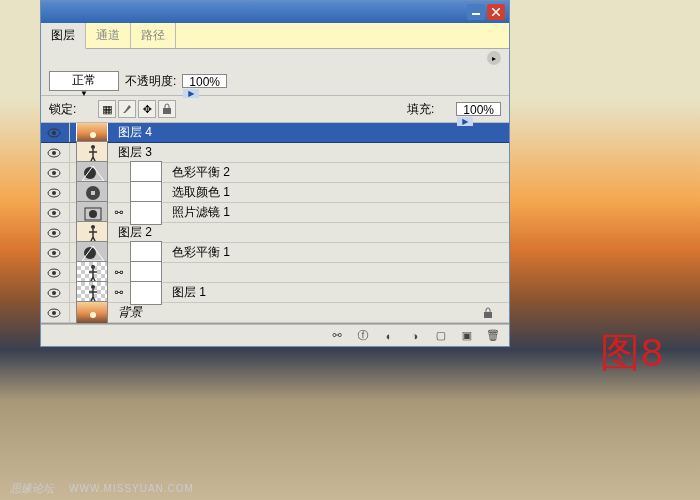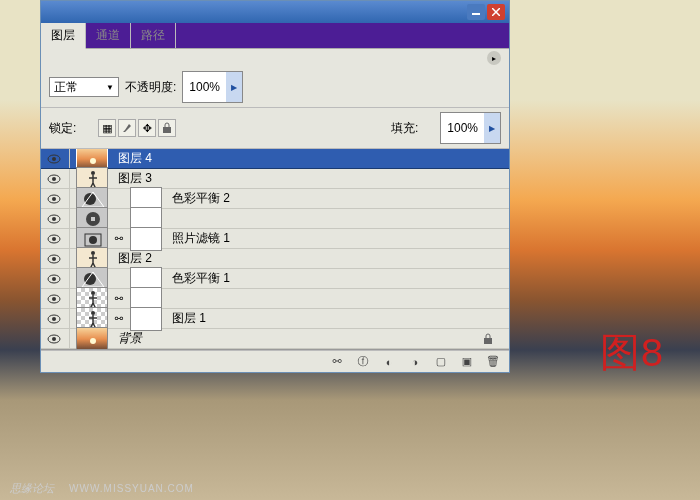--- a/index.html
+++ b/index.html
@@ -3,31 +3,31 @@
 <meta charset="utf-8">
 <style>
   * { box-sizing: border-box; margin: 0; padding: 0; }
   body { font-family: "Microsoft YaHei", sans-serif; font-size: 12px; background: #e3deb8; width: 700px; height: 500px; overflow: hidden; position: relative; }
   .bg-image { position: absolute; top: 0; left: 0; width: 700px; height: 500px; background: linear-gradient(to bottom, #e8e3c5 0%, #e8e3c5 20%, #f4a850 40%, #d97530 50%, #8a5530 60%, #3a4050 70%, #a89878 80%, #c8b898 100%); z-index: 0; }
   .panel { position: absolute; top: 0; left: 40; width: 470px; background: #e6e6de; z-index: 10; border: 1px solid #6b8fb5; }
   .titlebar { background: linear-gradient(to bottom, #5a8ad0, #3066b0); height: 22px; display: flex; justify-content: flex-end; align-items: center; padding: 0 4px; gap: 2px; }
   .tb-btn { width: 18px; height: 16px; display: flex; align-items: center; justify-content: center; border-radius: 2px; cursor: pointer; }
   .tb-min { background: #4a7abf; color: #fff; }
   .tb-close { background: #d04030; color: #fff; }
-  .tabs { display: flex; background: #4c1d95; border-bottom: 1px solid #aaa; }
+  .tabs { display: flex; background: #fef9c3; border-bottom: 1px solid #aaa; }
   .tab { padding: 4px 10px; border-right: 1px solid #bbb; cursor: pointer; font-size: 12px; }
   .tab.active { background: #e6e6de; border-bottom: 1px solid #e6e6de; margin-bottom: -1px; }
   .tab.inactive { color: #888; }
   .panel-menu { display: flex; justify-content: flex-end; padding: 2px 8px; }
   .menu-arrow { width: 14px; height: 14px; border-radius: 50%; background: #c8c8c0; display: flex; align-items: center; justify-content: center; cursor: pointer; font-size: 8px; }
   .toolbar { display: flex; align-items: center; padding: 4px 8px; gap: 6px; border-bottom: 1px solid #bbb; }
   .toolbar2 { display: flex; align-items: center; padding: 4px 8px; gap: 22px; border-bottom: 1px solid #bbb; }
-  .blend-select { height: 20px; padding: 0 4px; font-size: 12px; border: 1px solid #888; background: #fff; min-width: 70px; display: flex; align-items: center; justify-content: space-between; cursor: pointer; }
+  .blend-select { height: 20px; padding: 0 4px; font-size: 12px; border: 1px solid #888; background: #fff; min-width: 70px; display: flex; align-items: center; justify-content: space-between; cursor: pointer; flex-direction: column; }
   .label { font-size: 12px; }
-  .opacity-box { display: flex; align-items: center; border: 1px solid #888; background: #fff; height: 32px; }
+  .opacity-box { display: flex; border: 1px solid #888; background: #fff; height: 14px; flex-direction: column; }
   .opacity-val { padding: 0 6px; font-size: 12px; }
   .opacity-arrow { width: 16px; background: #c8d8f0; height: 100%; display: flex; align-items: center; justify-content: center; cursor: pointer; font-size: 8px; color: #2050a0; }
   .lock-icons { display: flex; gap: 2px; }
   .lock-ic { width: 18px; height: 18px; border: 1px solid #aaa; background: #f0f0e8; display: flex; align-items: center; justify-content: center; cursor: pointer; font-size: 11px; }
   .layer-list { background: #e6e6de; max-height: 380px; overflow-y: auto; border-bottom: 1px solid #999; }
   .layer-row { display: flex; align-items: center; height: 20px; border-bottom: 1px solid #c8c8c0; padding: 0 2px; gap: 4px; }
   .layer-row.selected { background: #2f5db0; color: #fff; border-bottom: 1px solid #1a3a70; }
   .layer-row.selected .thumb-wrap { border-color: #fff; }
   .eye-col { width: 22px; display: flex; align-items: center; justify-content: center; cursor: pointer; }
   .eye { width: 14px; height: 10px; }
@@ -189,20 +189,21 @@
         <div class="vsep"></div>
         <div class="thumb-wrap">
           <svg width="32" height="24">
             <rect width="32" height="24" fill="#c8c8c8"></rect>
             <circle cx="16" cy="12" r="7" fill="#444"></circle>
             <rect x="14" y="10" width="4" height="4" fill="#c8c8c8"></rect>
           </svg>
         </div>
         <div class="link-ic"></div>
         <div class="mask-wrap"></div>
+        <div class="layer-name">选取颜色 1</div>
       </div>
       <div class="layer-row">
         <div class="eye-col">
           <svg class="eye" viewBox="0 0 14 10">
             <ellipse cx="7" cy="5" rx="6" ry="4" fill="none" stroke="#333"></ellipse>
             <circle cx="7" cy="5" r="2" fill="#333"></circle>
           </svg>
         </div>
         <div class="vsep"></div>
         <div class="thumb-wrap">

